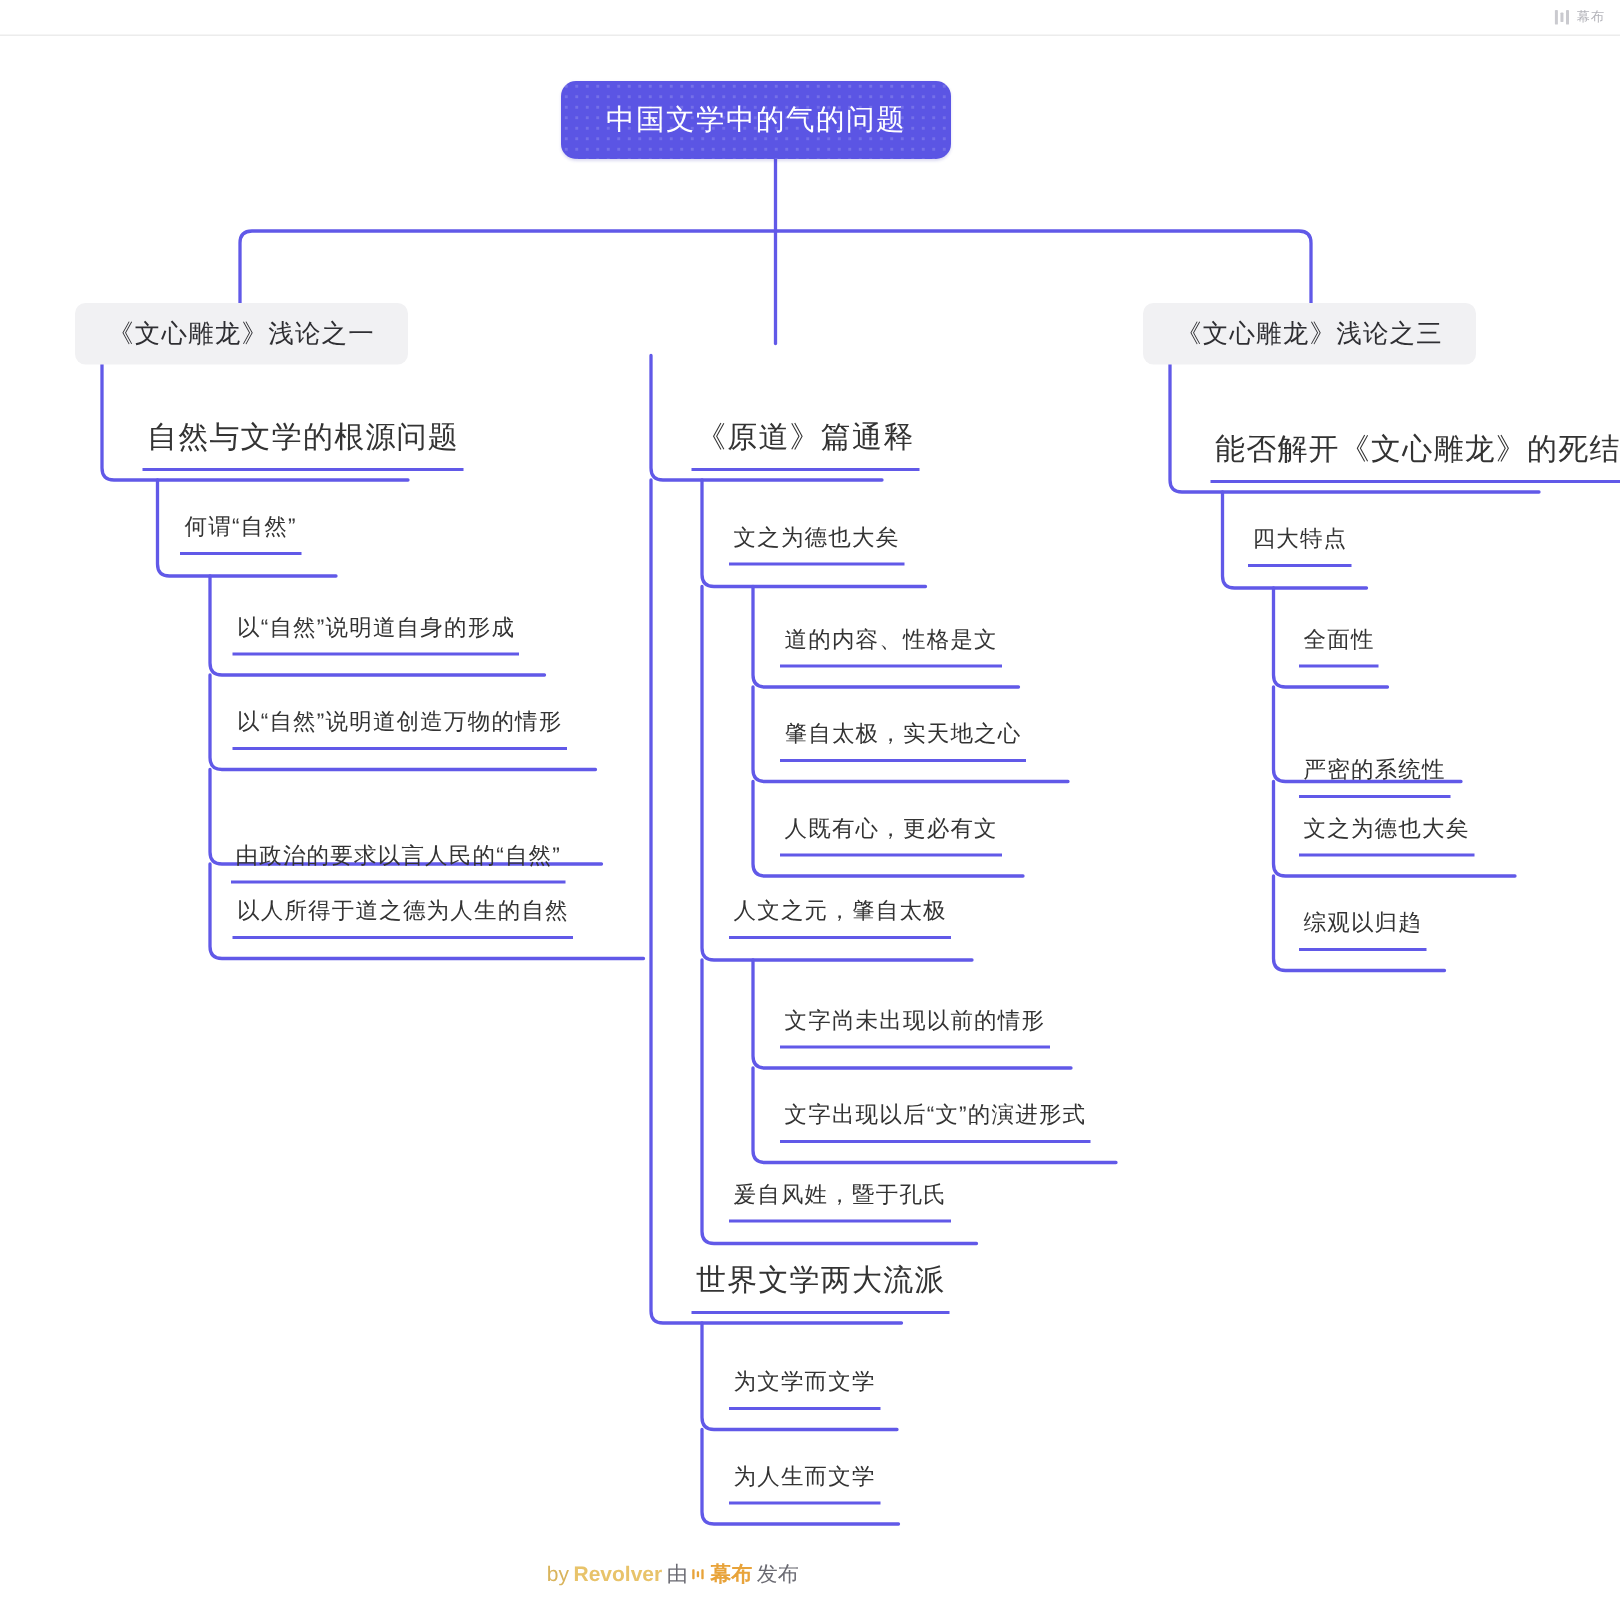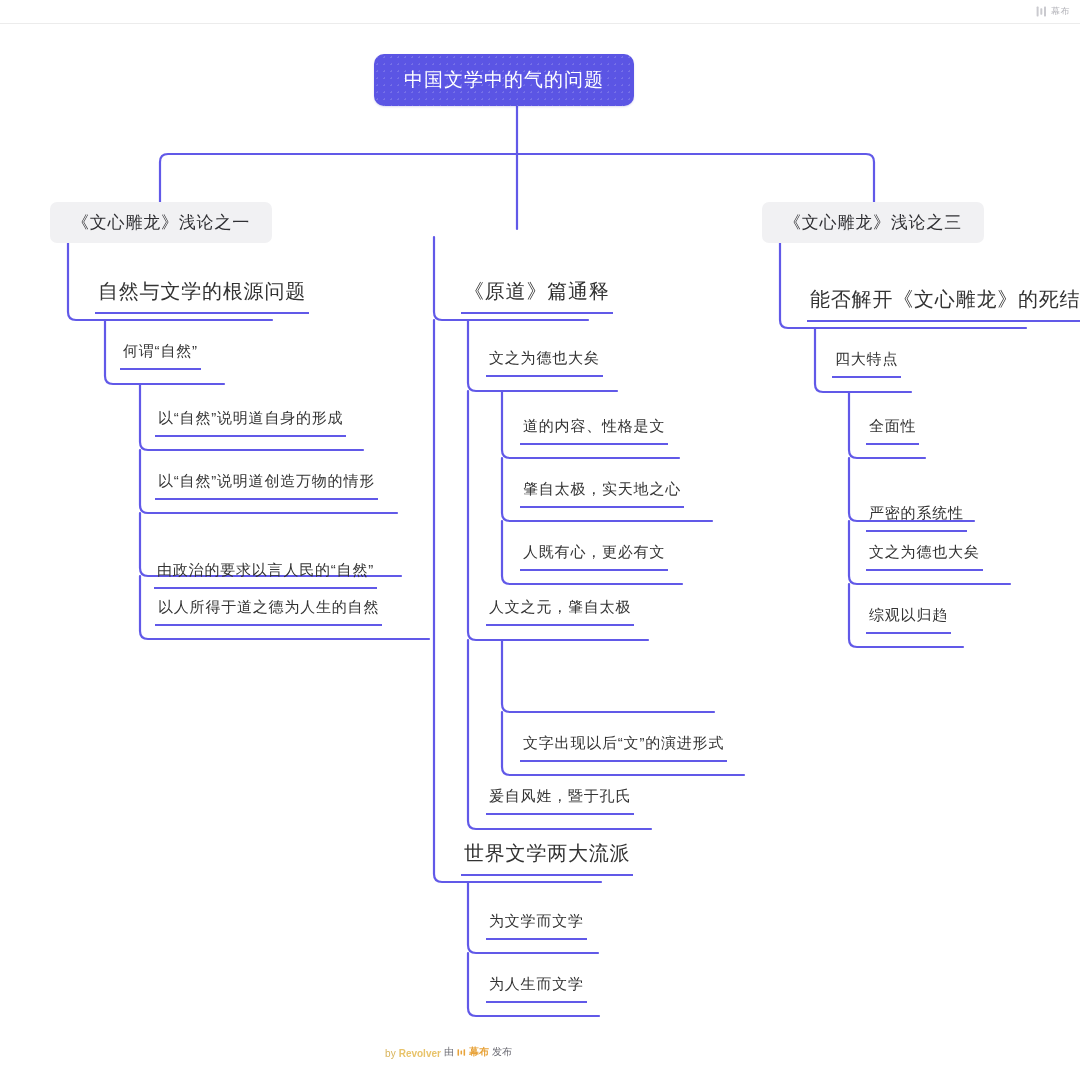--- a/index.html
+++ b/index.html
@@ -54,22 +54,22 @@
     padding:2px 3px 7px 3px;
     letter-spacing:.8px;
   }
   .n-l3{font-size:20px;}
   .n-l4{font-size:15px;}
   .n-l5{font-size:15px;}
 
   
   #footer{
     position:absolute;left:0;bottom:10px;width:897px;
-    display:flex;align-items:flex-end;justify-content:center;gap:3px;
-    font-size:10px;
+    display:flex;align-items:flex-start;justify-content:center;gap:3px;
+    font-size:14px;
   }
   #footer .f-by{color:#d9b45c;}
   #footer .f-rev{color:#e8c36a;font-weight:bold;}
   #footer .f-you{color:#6a6a72;}
   #footer .f-mb{color:#e8a33a;font-weight:bold;}
   #footer .f-pub{color:#6a6a72;}
   #footer .f-ico{display:block;}
 </style>
 </head>
 <body>
@@ -151,20 +151,21 @@
   <div class="node n-u n-l3" style="left: 461px; top: 252px; border-bottom: 2.2px solid rgb(97, 89, 232); border-bottom-left-radius: 0px;">《原道》篇通释</div>
 
   <div class="node n-u n-l4" style="left: 486px; top: 323px; border-bottom: 2.2px solid rgb(97, 89, 232); border-bottom-left-radius: 0px;">文之为德也大矣</div>
 
   <div class="node n-u n-l5" style="left: 520px; top: 391px; border-bottom: 2.2px solid rgb(97, 89, 232); border-bottom-left-radius: 0px;">道的内容、性格是文</div>
   <div class="node n-u n-l5" style="left: 520px; top: 454px; border-bottom: 2.2px solid rgb(97, 89, 232); border-bottom-left-radius: 0px;">肇自太极，实天地之心</div>
   <div class="node n-u n-l5" style="left: 520px; top: 517px; border-bottom: 2.2px solid rgb(97, 89, 232); border-bottom-left-radius: 0px;">人既有心，更必有文</div>
 
   <div class="node n-u n-l4" style="left: 486px; top: 572px; border-bottom: 2.2px solid rgb(97, 89, 232); border-bottom-left-radius: 0px;">人文之元，肇自太极</div>
 
+  <div class="node n-u n-l5" style="left: 520px; top: 645px; border-bottom: 2.2px solid rgb(97, 89, 232); border-bottom-left-radius: 0px;">文字尚未出现以前的情形</div>
   <div class="node n-u n-l5" style="left: 520px; top: 708px; border-bottom: 2.2px solid rgb(97, 89, 232); border-bottom-left-radius: 0px;">文字出现以后“文”的演进形式</div>
 
   <div class="node n-u n-l4" style="left: 486px; top: 761px; border-bottom: 2.2px solid rgb(97, 89, 232); border-bottom-left-radius: 0px;">爰自风姓，暨于孔氏</div>
 
   <div class="node n-u n-l3" style="left: 461px; top: 814px; border-bottom: 2.2px solid rgb(97, 89, 232); border-bottom-left-radius: 0px;">世界文学两大流派</div>
 
   <div class="node n-u n-l4" style="left: 486px; top: 886px; border-bottom: 2.2px solid rgb(97, 89, 232); border-bottom-left-radius: 0px;">为文学而文学</div>
   <div class="node n-u n-l4" style="left: 486px; top: 949px; border-bottom: 2.2px solid rgb(97, 89, 232); border-bottom-left-radius: 0px;">为人生而文学</div>
 
   <div class="node n-l2" style="left:762px;top:178px;">《文心雕龙》浅论之三</div>

